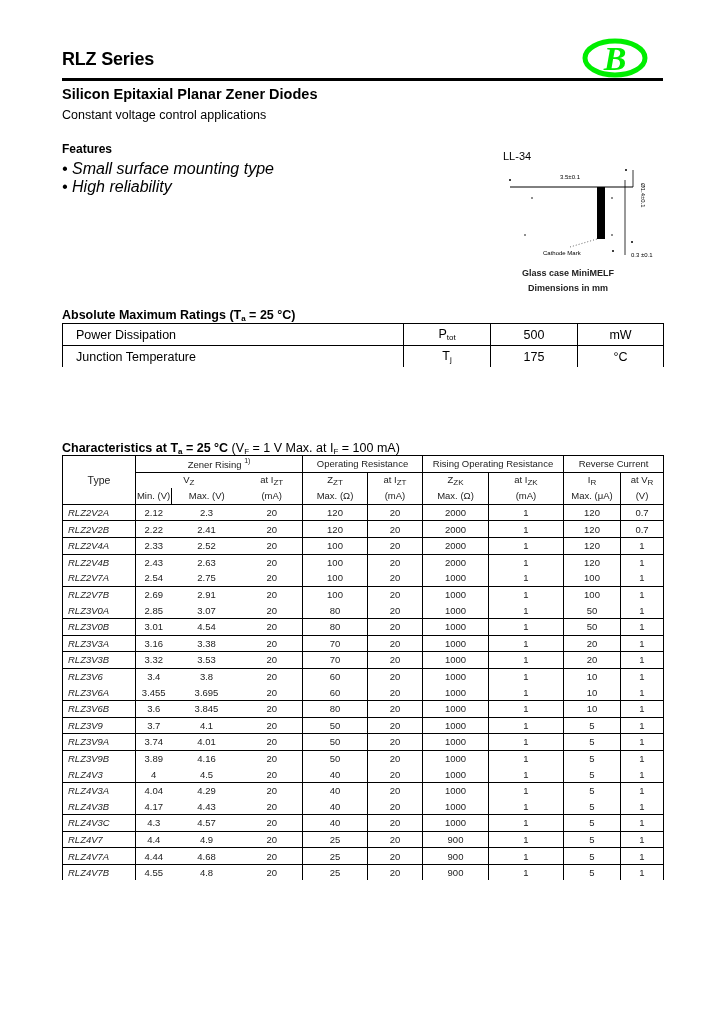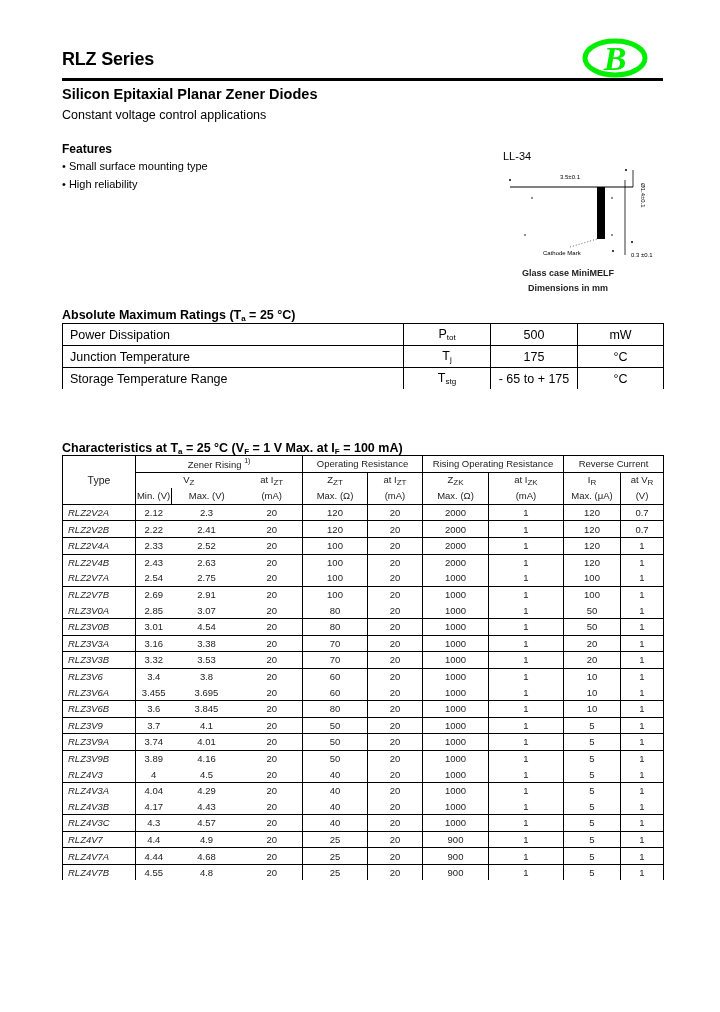--- a/index.html
+++ b/index.html
@@ -5,32 +5,32 @@
   html, body { margin: 0; padding: 0; background: #ffffff; }
   body { width: 720px; height: 1012px; position: relative; overflow: hidden;
          font-family: "Liberation Sans", sans-serif; color: #000; }
   .abs { position: absolute; }
   .title { left: 62px; top: 49px; font-size: 18px; font-weight: bold; letter-spacing: -0.2px; }
   .rule { left: 62px; top: 78px; width: 601px; height: 3px; background: #000; }
   .logo { left: 582px; top: 38px; width: 66px; height: 40px; }
   .subtitle { left: 62px; top: 86px; font-size: 14.5px; font-weight: bold; }
   .desc { left: 62px; top: 108px; font-size: 12.5px; }
   .feat-h { left: 62px; top: 142px; font-size: 12px; font-weight: bold; }
-  .feat { left: 62px; font-size: 11px; }
+  .feat { left: 62px; font-size: 16px; font-style: italic; }
   .pkg-label { left: 503px; top: 150px; font-size: 11px; }
   .pkg-cap { font-size: 9px; font-weight: bold; color: #222; text-align: center; width: 140px; left: 498px; }
   .sec-h { left: 62px; font-size: 12.5px; font-weight: bold; }
-  .sec-h .norm { font-weight: bold; text-align: center; }
+  .sec-h .norm { font-weight: normal; text-align: center; }
   sub { font-size: 8px; vertical-align: -2px; }
   sup { font-size: 7px; vertical-align: 5px; }
 
   table { border-collapse: collapse; position: absolute; left: 62px; }
   .amr td { border-left: 1px solid #000; border-right: 1px solid #000; border-top: 1px solid #000;
             font-size: 12.5px; height: 21px; padding: 0; text-align: center; }
-  .amr td.param { text-align: left; padding-left: 7px; margin-left: 41px; }
+  .amr td.param { text-align: left; padding-left: 13px; margin-left: 41px; }
   .ch td { border-left: 1px solid #000; border-right: 1px solid #000; font-size: 9.5px; color: #222;
            height: 15.6px; padding: 0; text-align: center; }
   .ch tr.bt td { border-top: 1px solid #000; }
   .ch td.type { text-align: left; padding-left: 5px; font-style: italic; }
   .ch td.nob-l { border-left: none; }
   .ch td.nob-r { border-right: none; }
   .ch .hdr td { font-size: 9.5px; }
 </style>
 </head>
 <body>
@@ -85,26 +85,20 @@
   <tr>
     <td class="param">Power Dissipation</td>
     <td><span>P</span><sub>tot</sub></td>
     <td>500</td>
     <td>mW</td>
   </tr>
   <tr>
     <td class="param">Junction Temperature</td>
     <td><span>T</span><sub>j</sub></td>
     <td>175</td>
-    <td>°C</td>
-  </tr>
-  <tr>
-    <td class="param">Storage Temperature Range</td>
-    <td><span>T</span><sub>stg</sub></td>
-    <td>- 65 to + 175</td>
     <td>°C</td>
   </tr>
 </tbody>
   </table>
 
 <div class="abs sec-h" style="top:441px">
   <span>Characteristics at T</span><sub>a</sub><span> = 25 °C</span><span class="norm"><span> (V</span><sub>F</sub><span> = 1 V Max. at I</span><sub>F</sub><span> = 100 mA)</span></span>
 </div>
 
 <table class="ch" style="top:455px" id="char-table">

